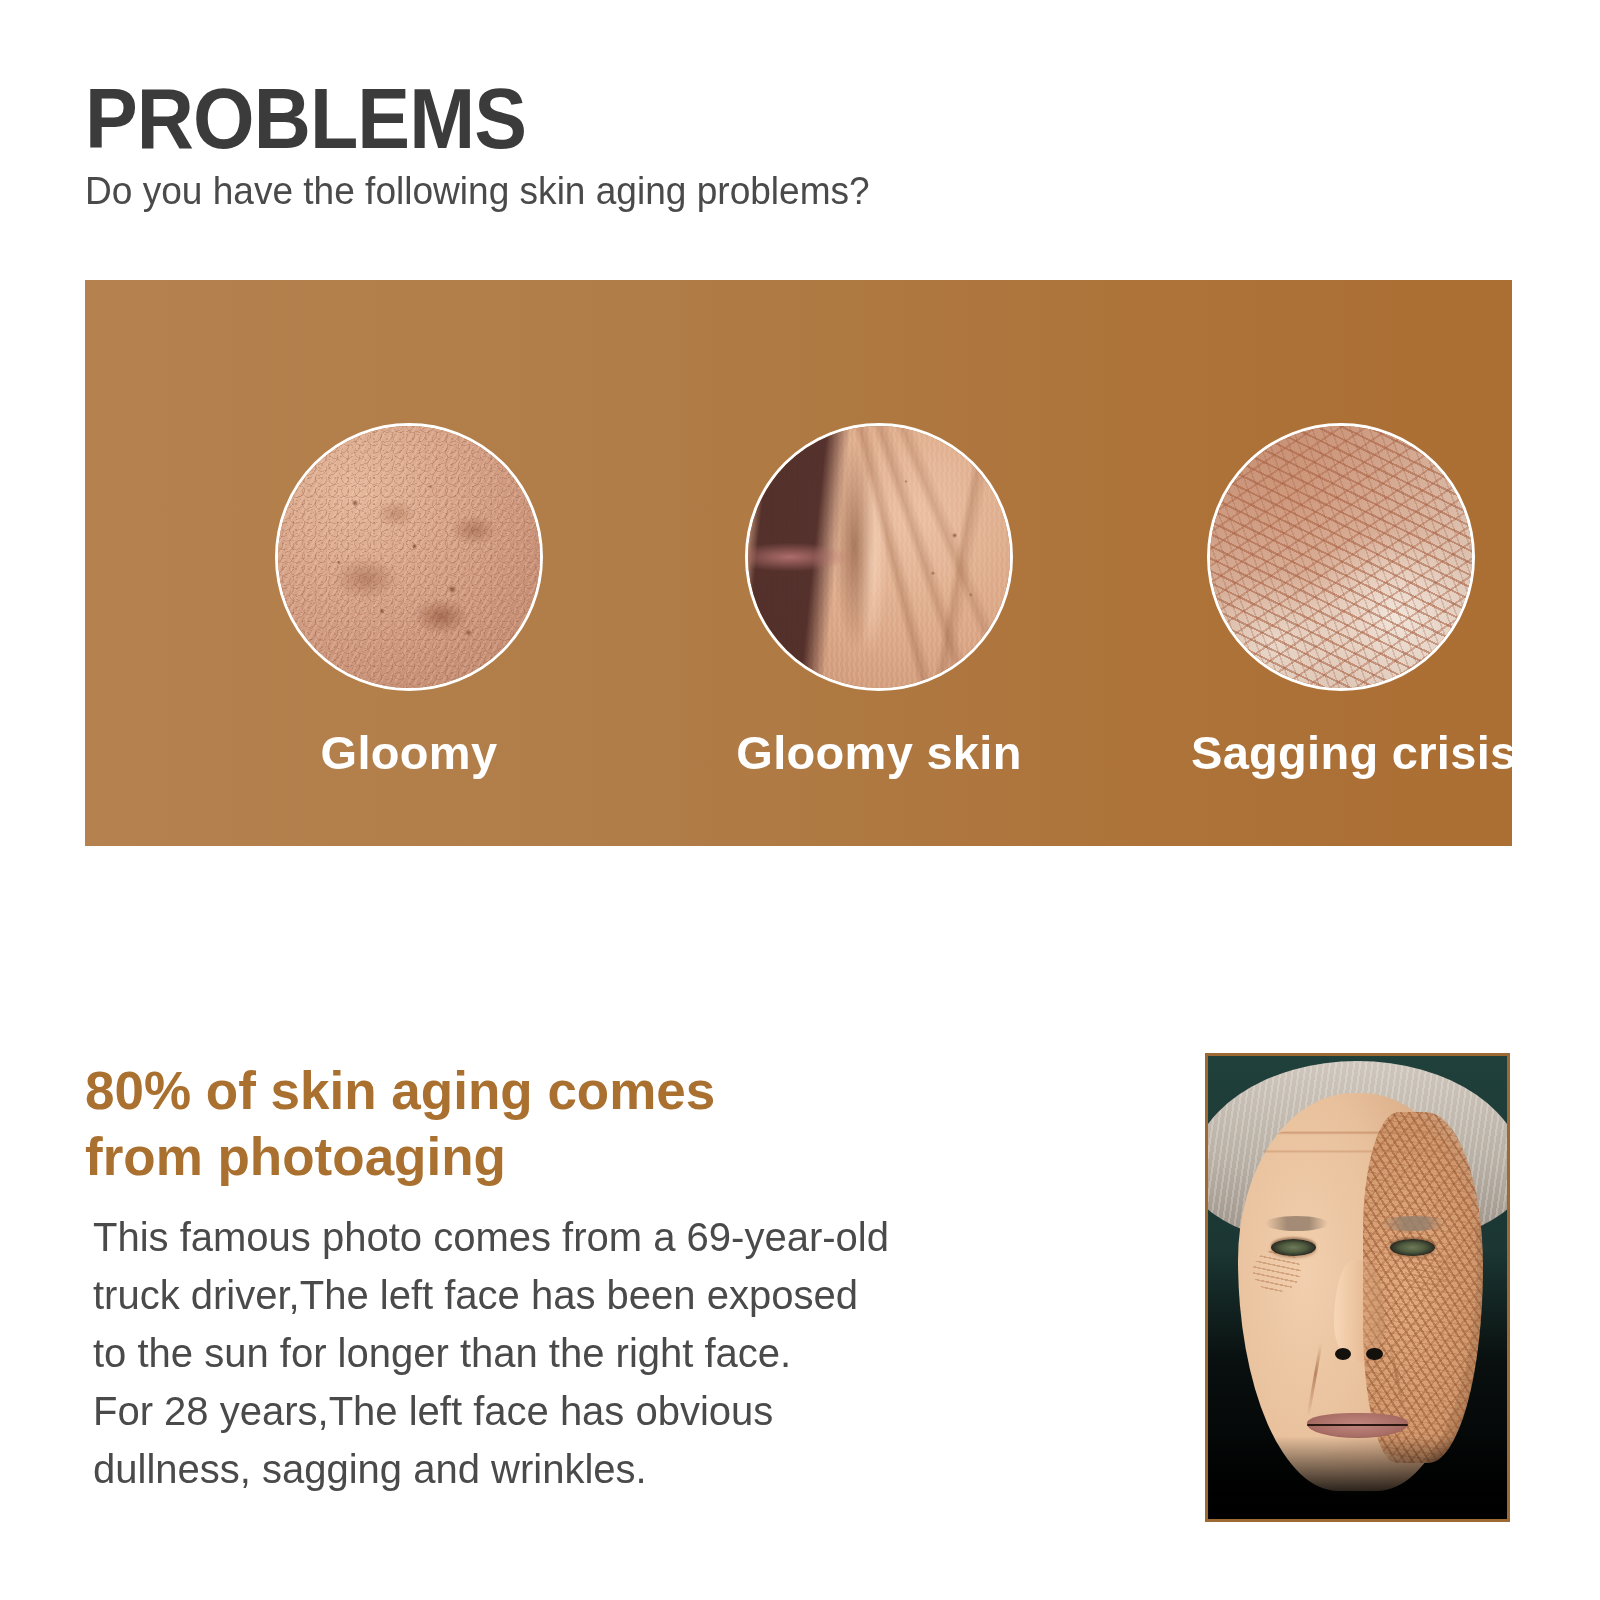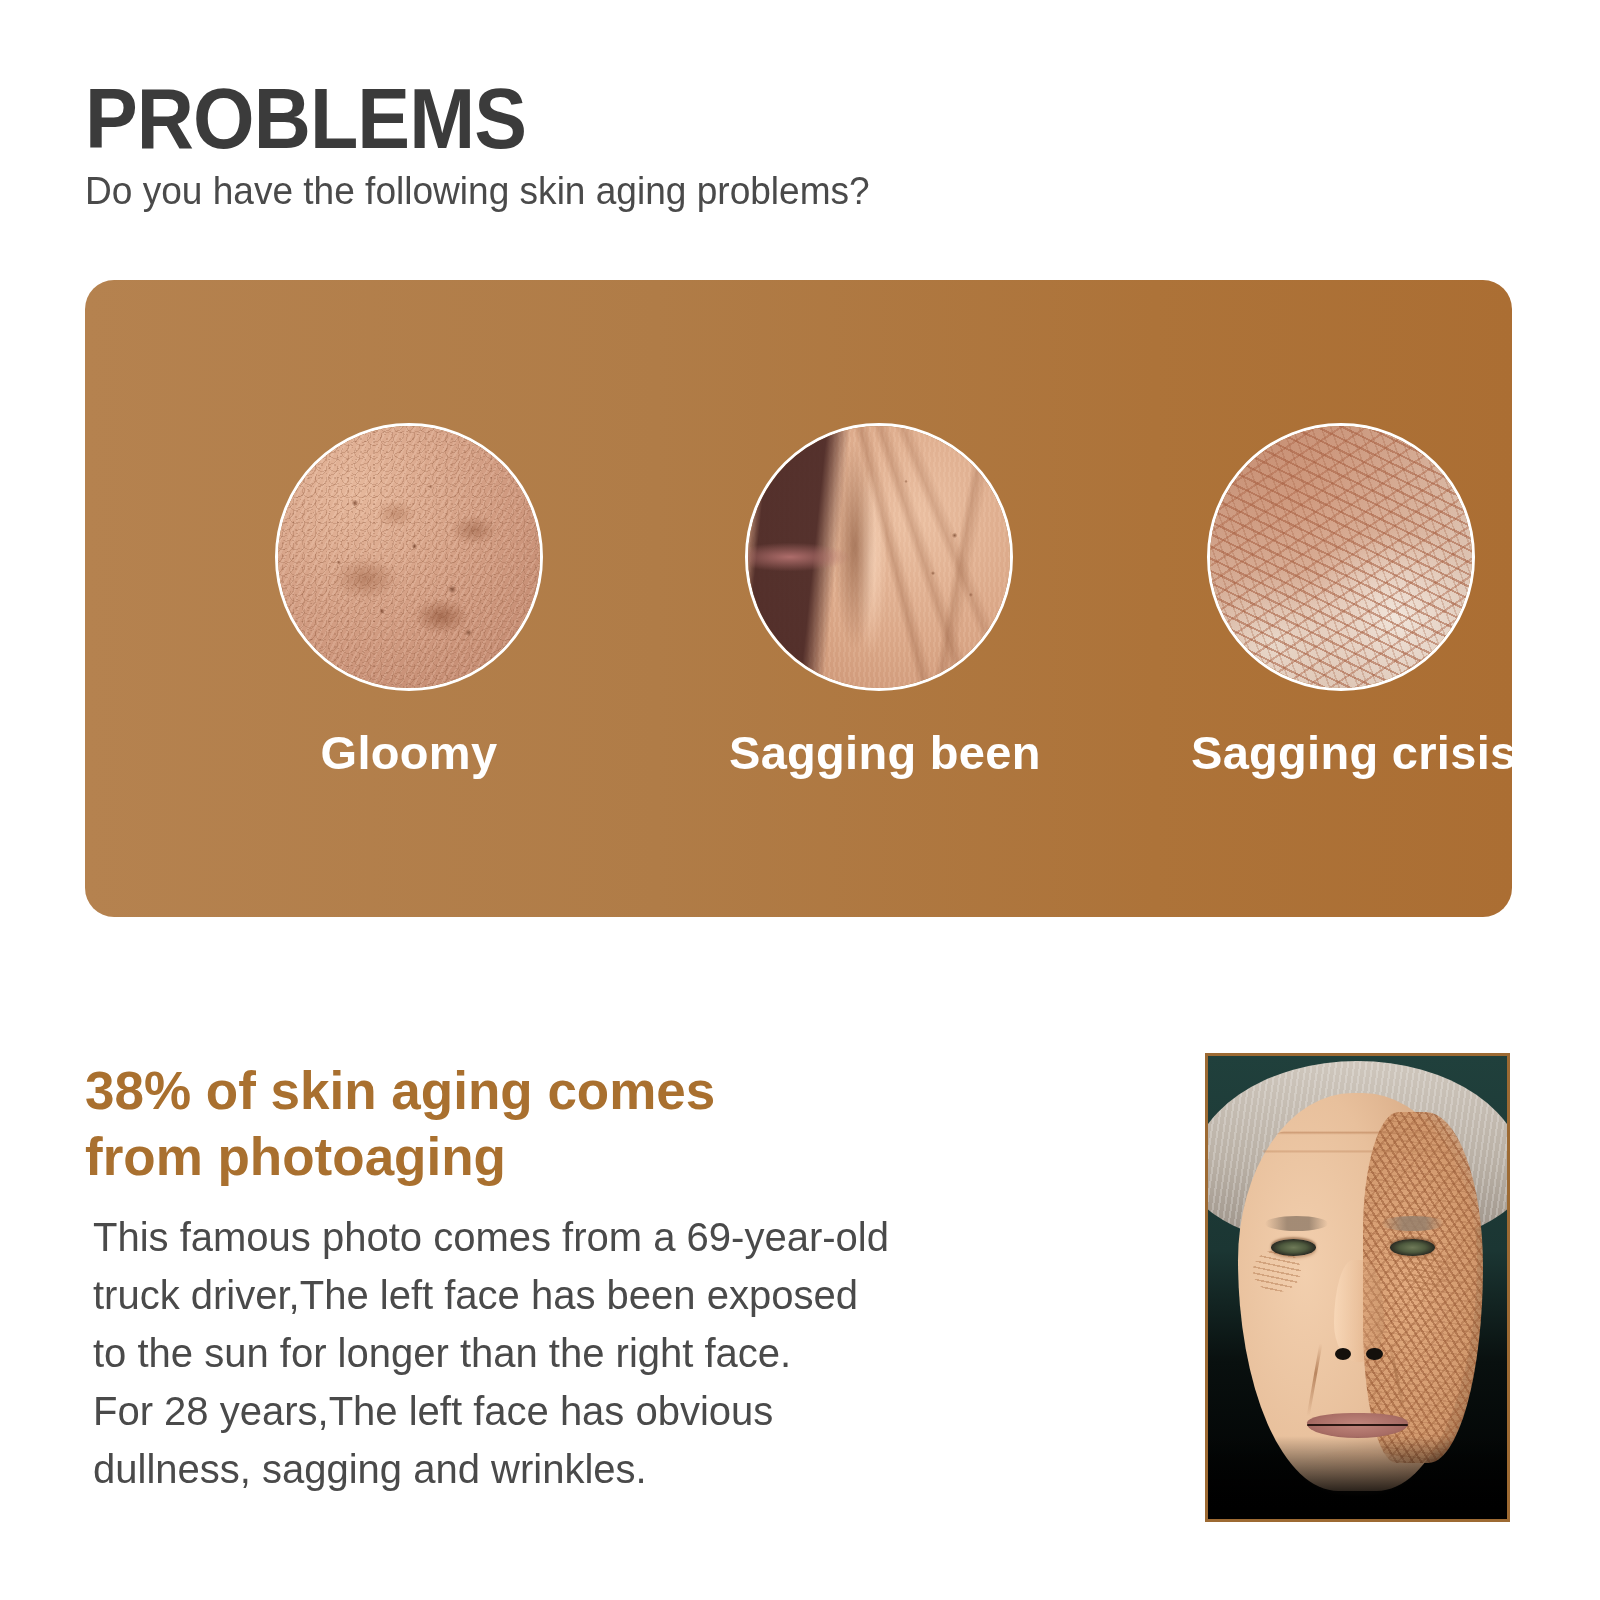--- a/index.html
+++ b/index.html
@@ -43,24 +43,23 @@
     transform: scaleX(0.95);
     transform-origin: left top;
   }
 
   
   #problem-banner {
     position: absolute;
     left: 85px;
     top: 280px;
     width: 1427px;
-    height: 637px;
+    height: 566px;
     background: linear-gradient(to right, #b5824f 0%, #b07c47 40%, #ad7339 75%, #ab6e33 100%);
     overflow: hidden;
-    border-radius: 29px;
   }
   .problem-card {
     position: absolute;
     top: 143px;
     width: 300px;
     text-align: center;
   }
   .circle-frame {
     width: 268px;
     height: 268px;
@@ -324,33 +323,33 @@
     <div class="circle-frame">
       <div class="circle-skin skin-gloomy"></div>
     </div>
     <div class="problem-label">Gloomy</div>
   </div>
 
   <div class="problem-card" style="left:644px;">
     <div class="circle-frame">
       <div class="circle-skin skin-sagging"></div>
     </div>
-    <div class="problem-label">Sagging been</div>
+    <div class="problem-label">Gloomy skin</div>
   </div>
 
   <div class="problem-card" style="left:1106px;">
     <div class="circle-frame">
       <div class="circle-skin skin-wrinkle"></div>
     </div>
     <div class="problem-label">Sagging crisis</div>
   </div>
 
 </div>
 
-<h2 id="photoaging-headline">38% of skin aging comes
+<h2 id="photoaging-headline">80% of skin aging comes
 from photoaging</h2>
 <p id="photoaging-body">This famous photo comes from a 69-year-old
 truck driver,The left face has been exposed
 to the sun for longer than the right face.
 For 28 years,The left face has obvious
 dullness, sagging and wrinkles.</p>
 
 <div id="truck-driver-photo">
   <div class="photo-canvas">
     <div class="pf-backdrop"></div>

